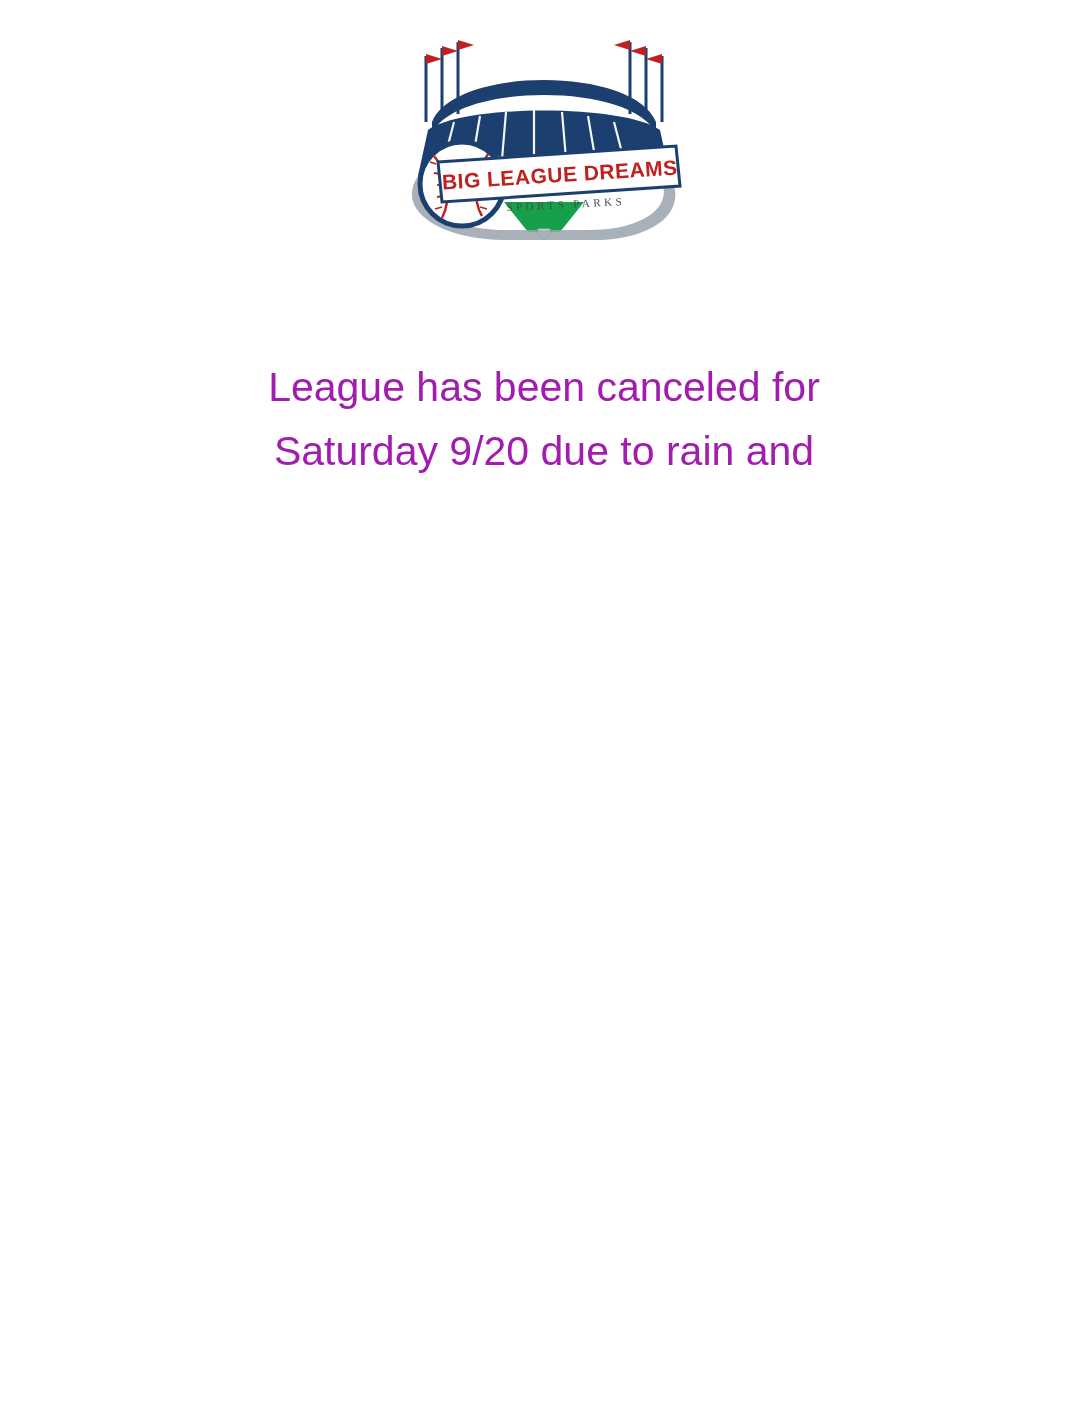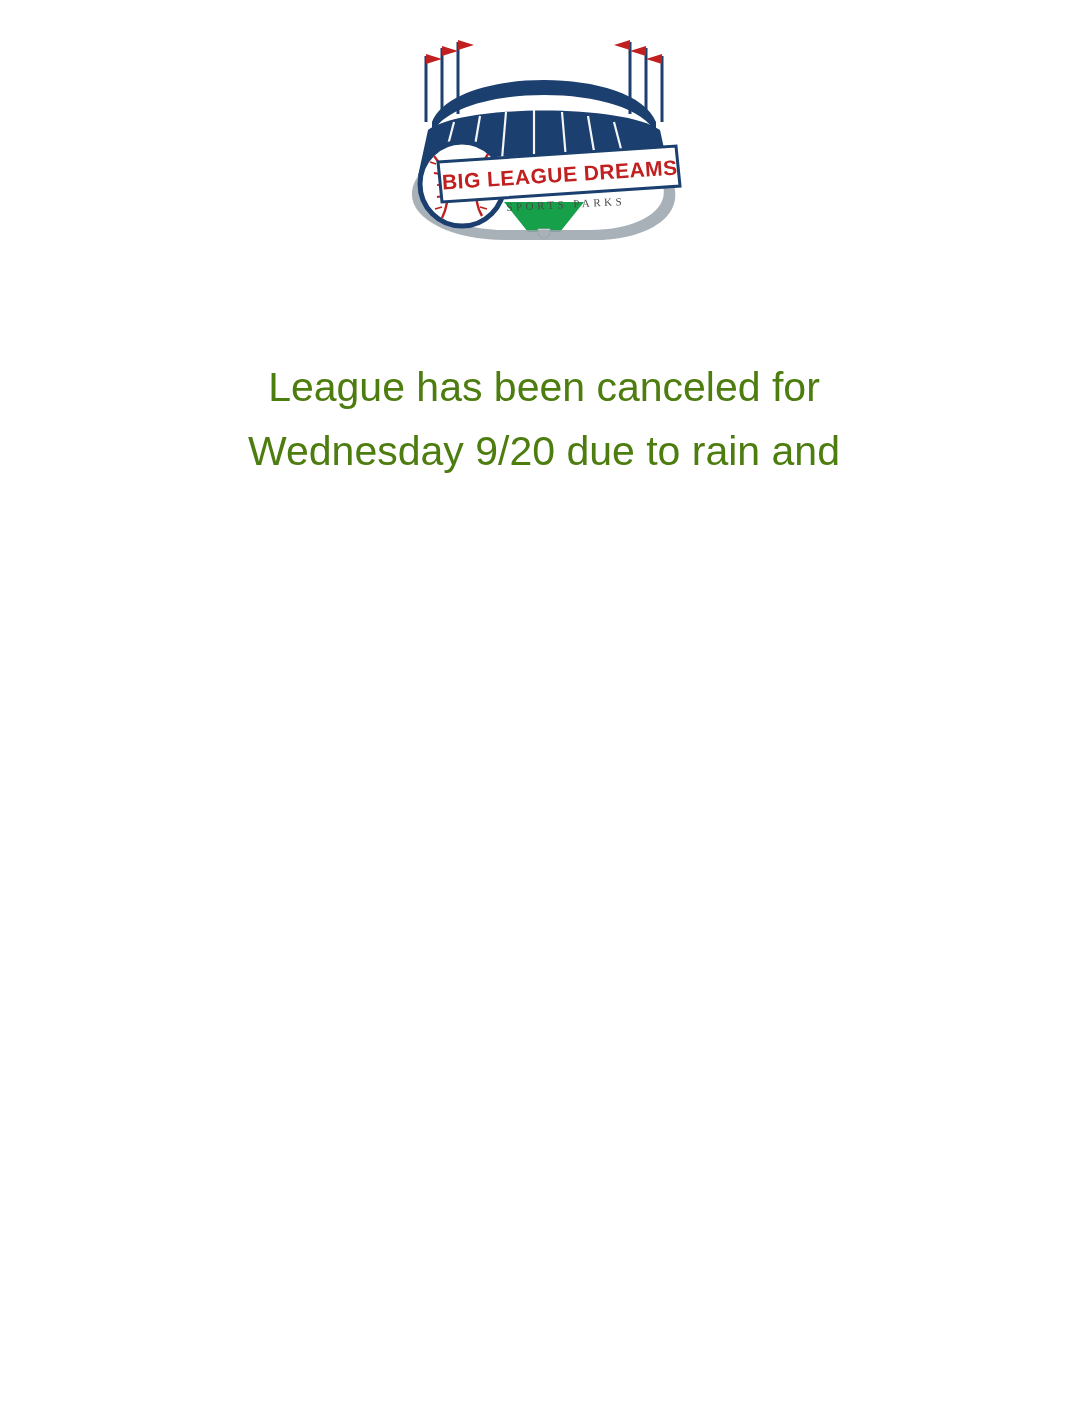--- a/index.html
+++ b/index.html
@@ -60,21 +60,21 @@
   }
 
   
   .body-text {
     margin: 110px auto 0 auto;
     width: 700px;
     text-align: center;
     font-size: 41px;
     line-height: 1.55;
     font-weight: normal;
-    color: #4d7c0f;
+    color: #a21caf;
   }
 </style>
 </head>
 <body>
 
 <div class="page">
 
   <div class="logo-block">
     <div class="logo">
       <svg viewBox="0 0 320 220" xmlns="http://www.w3.org/2000/svg" aria-hidden="true">
@@ -149,16 +149,16 @@
         <path d="M54 136 L 292 120 L 296 160 L 58 176 Z" fill="#ffffff" stroke="#1b3f6e" stroke-width="3"></path>
         <text x="176" y="156" text-anchor="middle" font-family="Liberation Sans, sans-serif" font-size="21" font-weight="bold" fill="#c0201f" transform="rotate(-3.6 176 152)" letter-spacing="0.5">BIG LEAGUE DREAMS</text>
         <text x="182" y="182" text-anchor="middle" font-family="Liberation Serif, serif" font-size="11" fill="#4a4a4a" letter-spacing="3.5" transform="rotate(-3 182 182)">SPORTS PARKS</text>
       </svg>
     </div>
   </div>
 
 
   <p class="body-text">
     <span>League has been canceled for</span><br>
-    <span>Wednesday 9/20 due to rain and</span><br>
+    <span>Saturday 9/20 due to rain and</span><br>
   </p>
 
 </div>
 
 </body></html>

